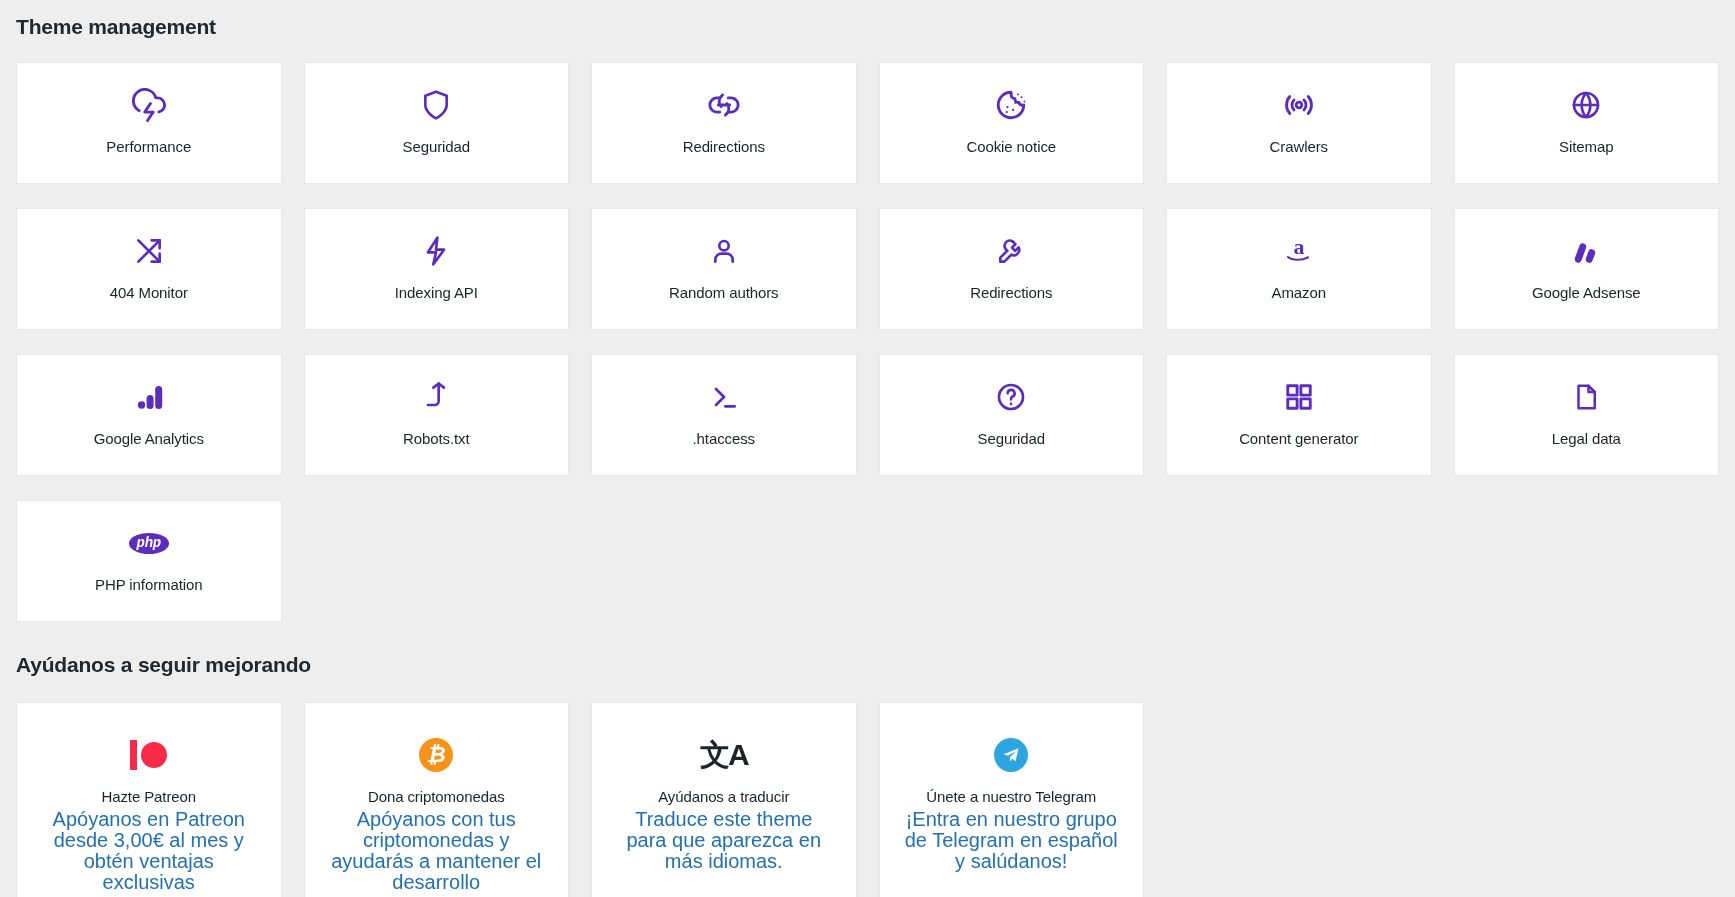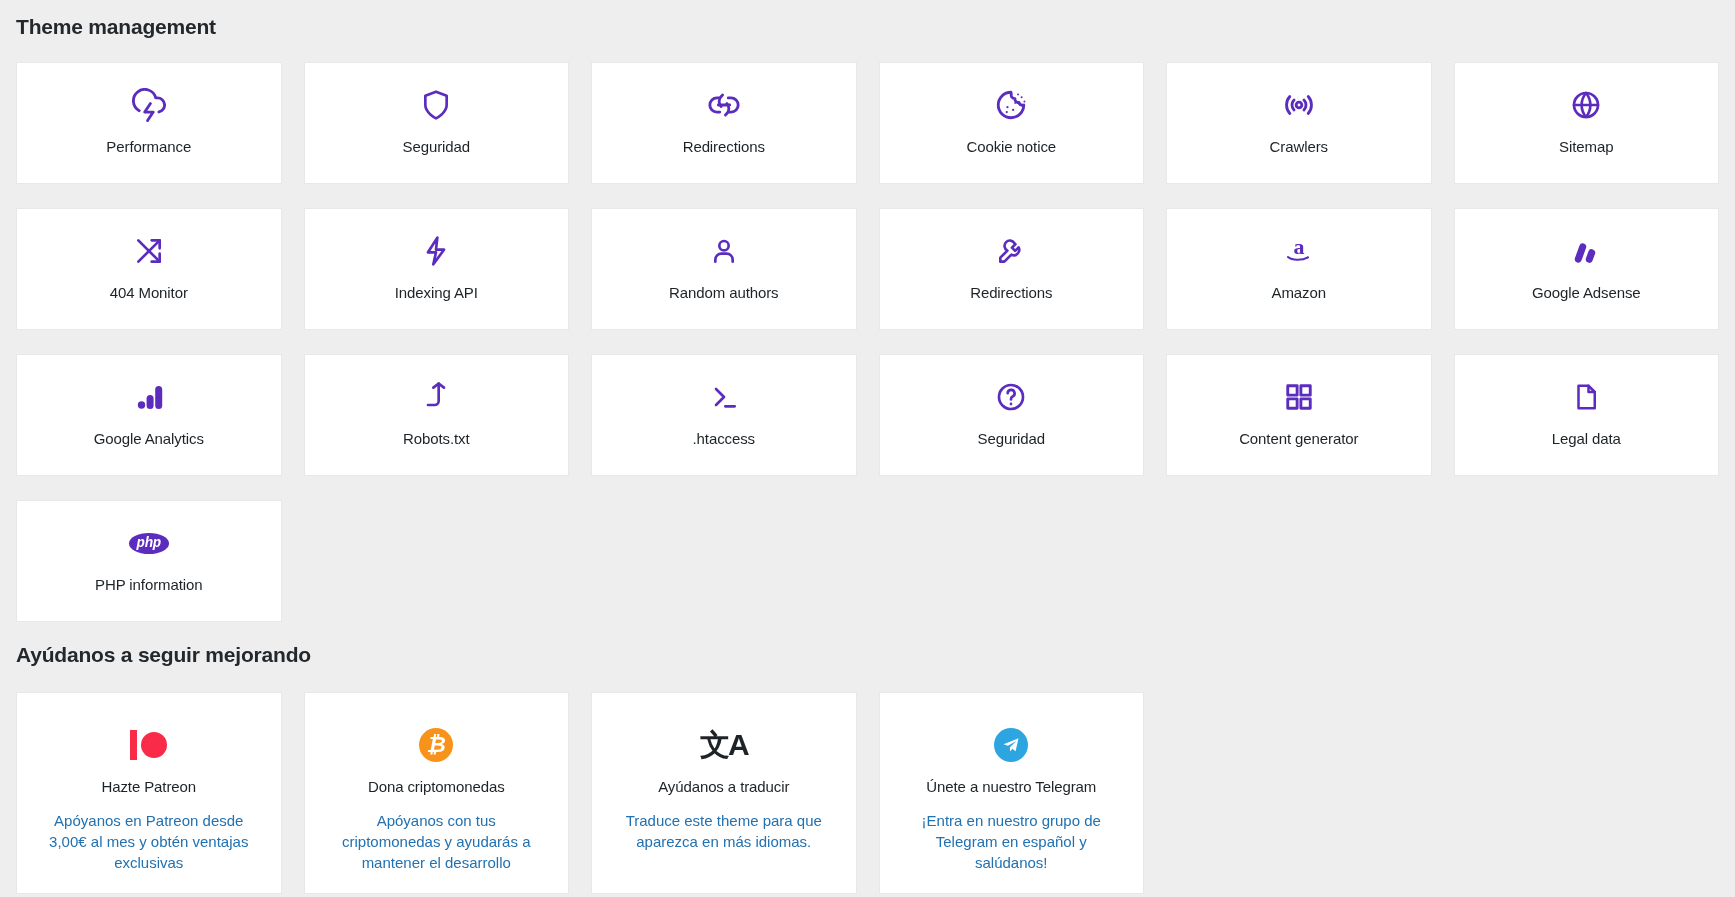--- a/index.html
+++ b/index.html
@@ -59,29 +59,29 @@
   .card-icon svg { display: block; }
   .card-label {
     font-size: 15px;
     font-weight: normal;
     color: #1d2327;
     text-align: center;
     line-height: 20px;
     letter-spacing: -0.1px;
   }
   .card-desc {
-    font-size: 15px;
+    font-size: 20px;
     color: #2271b1;
     text-align: center;
     line-height: 21px;
-    margin-top: 13px;
+    margin-top: 2px;
     max-width: 215px;
   }
   .support-wrap { margin-top: 22px; }
-  .title-support { margin-top: 18px; }
+  .title-support { margin-top: 28px; }
   .php-badge {
     background: #5b2cbe;
     color: #ffffff;
     font-style: italic;
     font-weight: bold;
     font-size: 14px;
     border-radius: 50% / 50%;
     width: 40px; height: 21px;
     display: flex; align-items: center; justify-content: center;
     letter-spacing: -0.3px;

